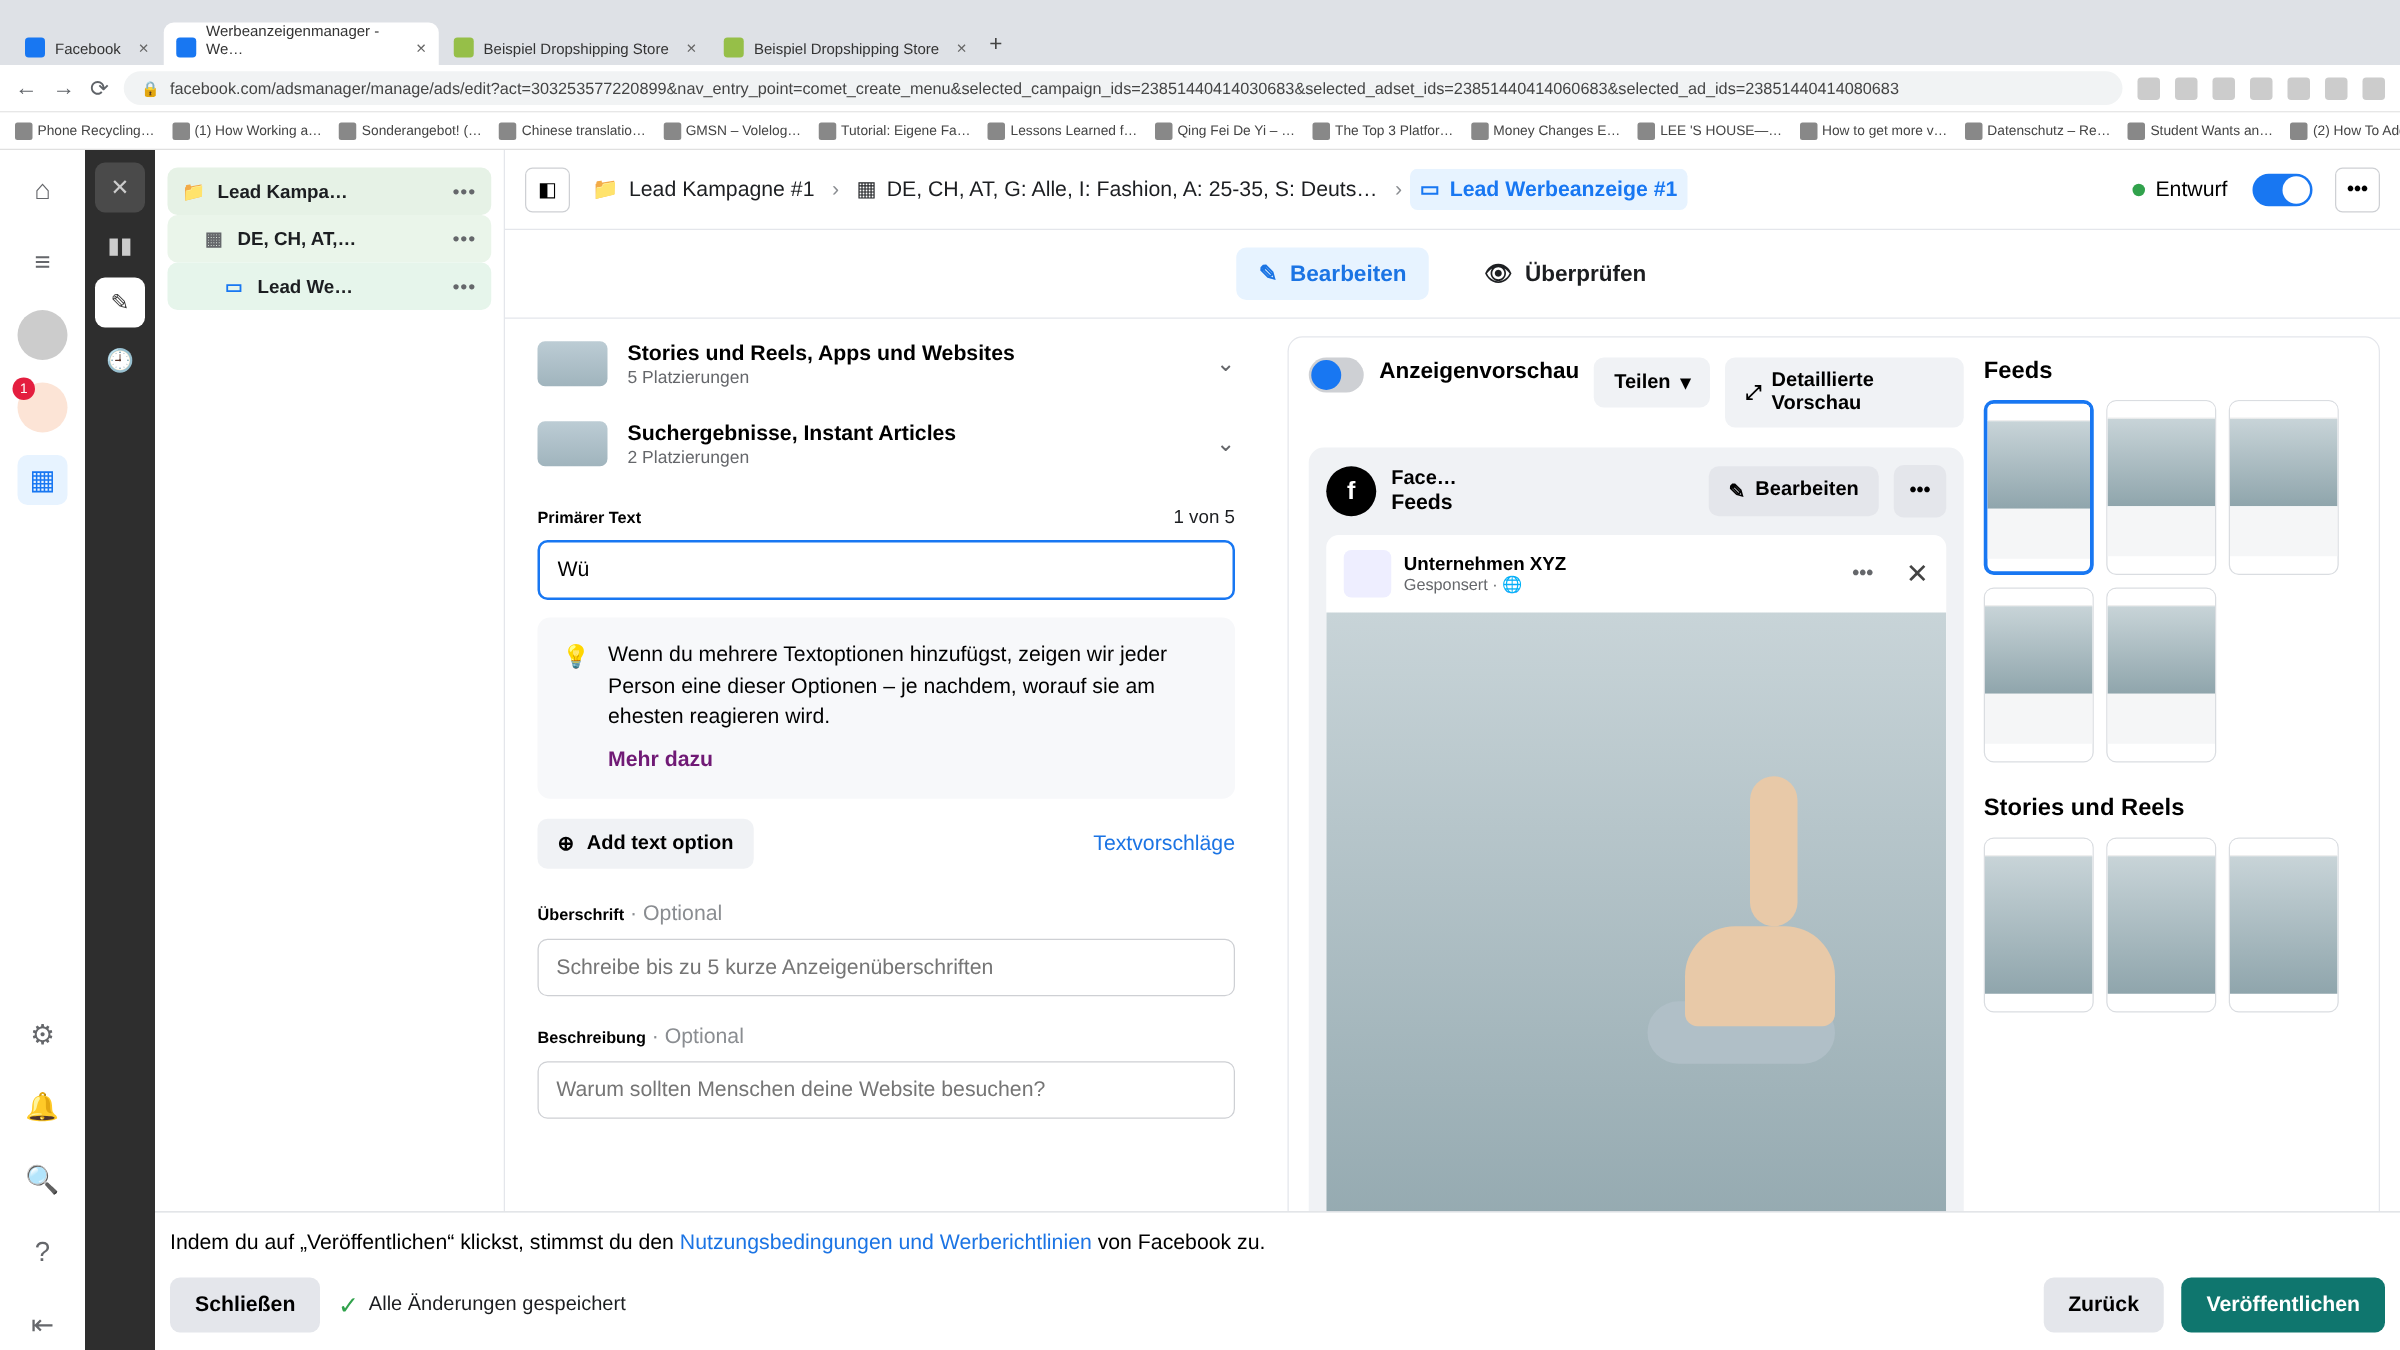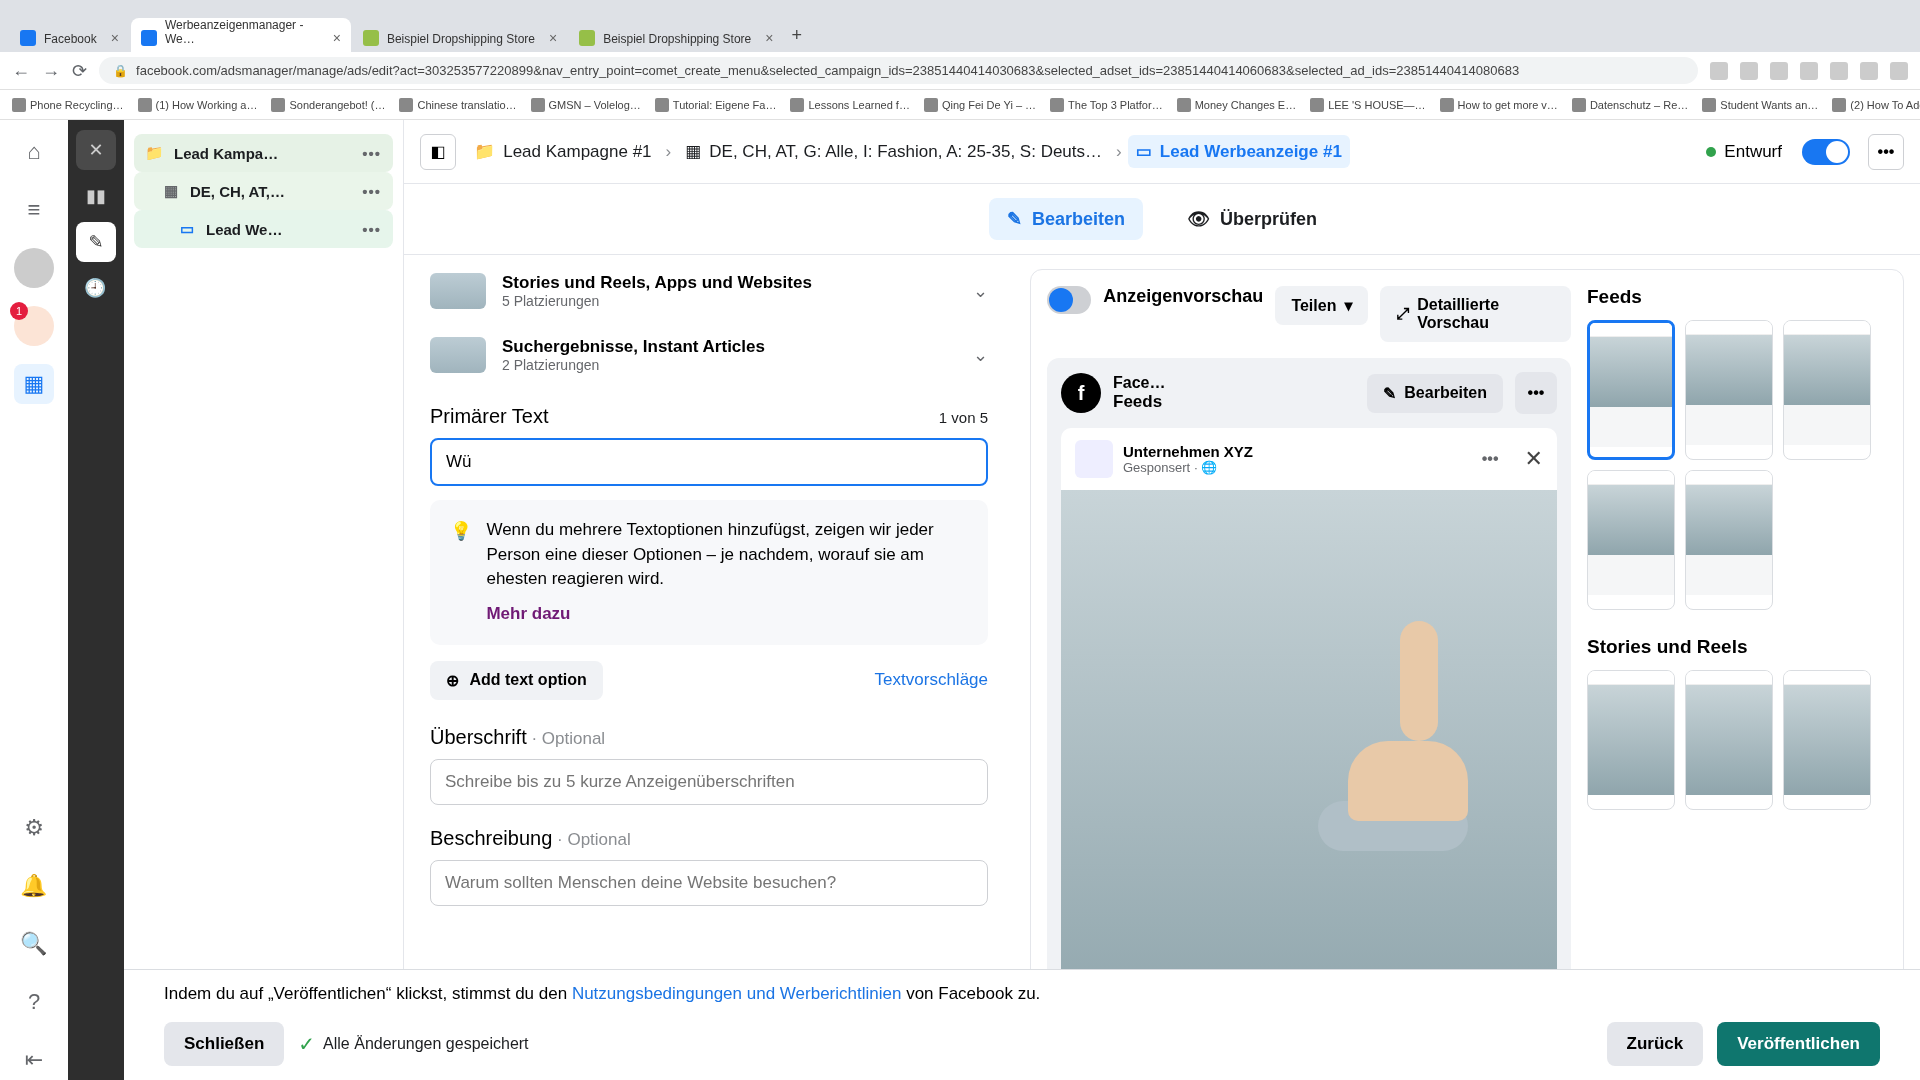--- a/index.html
+++ b/index.html
@@ -71,21 +71,21 @@
 .content-row { flex: 1; display: flex; overflow: hidden; }
 .form-col { width: 610px; padding: 4px 26px 20px 26px; overflow-y: auto; }
 
 .placement { display: flex; align-items: center; gap: 16px; padding: 14px 0; }
 .placement .thumb { width: 56px; height: 36px; background: linear-gradient(#bcccd4,#a0b4bd); border-radius: 6px; }
 .placement .title { font-weight: 700; font-size: 17px; }
 .placement .sub { font-size: 14px; color: #65676b; }
 .placement .chev { margin-left: auto; color: #65676b; font-size: 18px; }
 
 .section-label { display: flex; align-items: baseline; margin-top: 18px; }
-.section-label .lbl { font-weight: 400; font-size: 20px; }
+.section-label .lbl { font-weight: 700; font-size: 13px; }
 .section-label .count { margin-left: auto; font-size: 15px; color: #1c1e21; }
 .section-label .opt { color: #8a8d91; font-size: 17px; }
 
 .text-input { width: 100%; border: 2px solid #1877f2; border-radius: 8px; padding: 12px 14px; font-size: 17px; outline: none; margin-top: 10px; }
 .text-input.plain { border: 1px solid #ced0d4; color: #8a8d91; }
 
 .infobox { background: #f7f8fa; border-radius: 10px; padding: 18px 20px; margin-top: 14px; display: flex; gap: 14px; font-size: 17px; line-height: 1.45; }
 .infobox .bulb { font-size: 18px; color: #444; }
 .infobox .link { color: #701a75; font-weight: 600; margin-top: 10px; display: inline-block; }
 
@@ -125,21 +125,21 @@
 .preview-right { width: 300px; }
 .preview-right .rtitle { font-weight: 700; font-size: 19px; margin-bottom: 12px; }
 .thumb-grid { display: flex; flex-wrap: wrap; gap: 10px; }
 .thumb-item { width: 88px; height: 140px; border: 1px solid #dadde1; border-radius: 8px; background: #fff; position: relative; overflow: hidden; }
 .thumb-item.selected { border: 3px solid #1877f2; }
 .thumb-item .tbar { height: 14px; background: #fff; border-bottom: 1px solid #eee; }
 .thumb-item .timg { height: 70px; background: linear-gradient(#c8d4d8,#8fa5ac); }
 .thumb-item .tfoot { height: 40px; background: #f5f6f7; }
 
 
-.footer { position: absolute; bottom: 0; left: 124px; right: 0; background: #fff; border-top: 1px solid #dadde1; padding: 14px 40px; }
+.footer { position: absolute; bottom: 0; left: 124px; right: 0; background: #fff; border-top: 1px solid #dadde1; padding: 14px 12px; }
 .footer .disclaimer { font-size: 17px; margin-bottom: 18px; }
 .footer .disclaimer a { color: #1b74e4; text-decoration: none; }
 .footer .frow { display: flex; align-items: center; gap: 14px; }
 .footer .fbtn { padding: 12px 20px; border-radius: 8px; font-size: 17px; font-weight: 600; cursor: pointer; }
 .footer .fbtn.plain { background: #e4e6eb; }
 .footer .saved { color: #1c1e21; display: flex; gap: 8px; align-items: center; }
 .footer .saved .check { color: #31a24c; font-size: 20px; }
 .footer .spacer { flex: 1; }
 .footer .fbtn.gray { background: #e4e6eb; }
 .footer .fbtn.green { background: #0f766e; color: #fff; }

